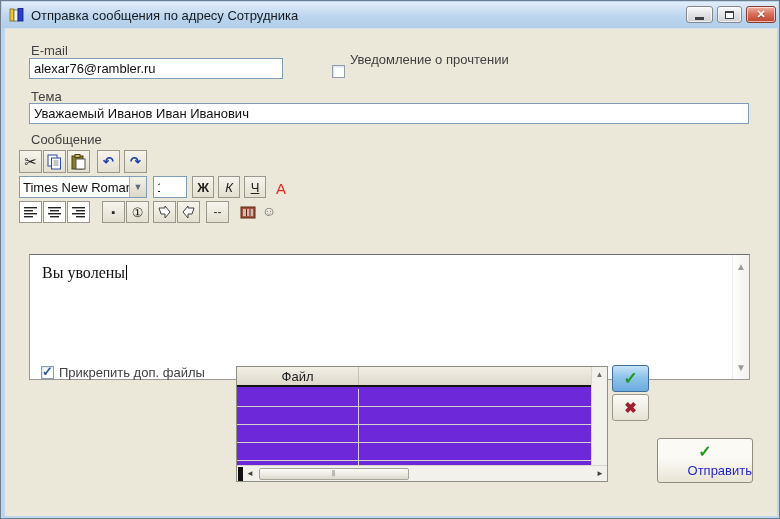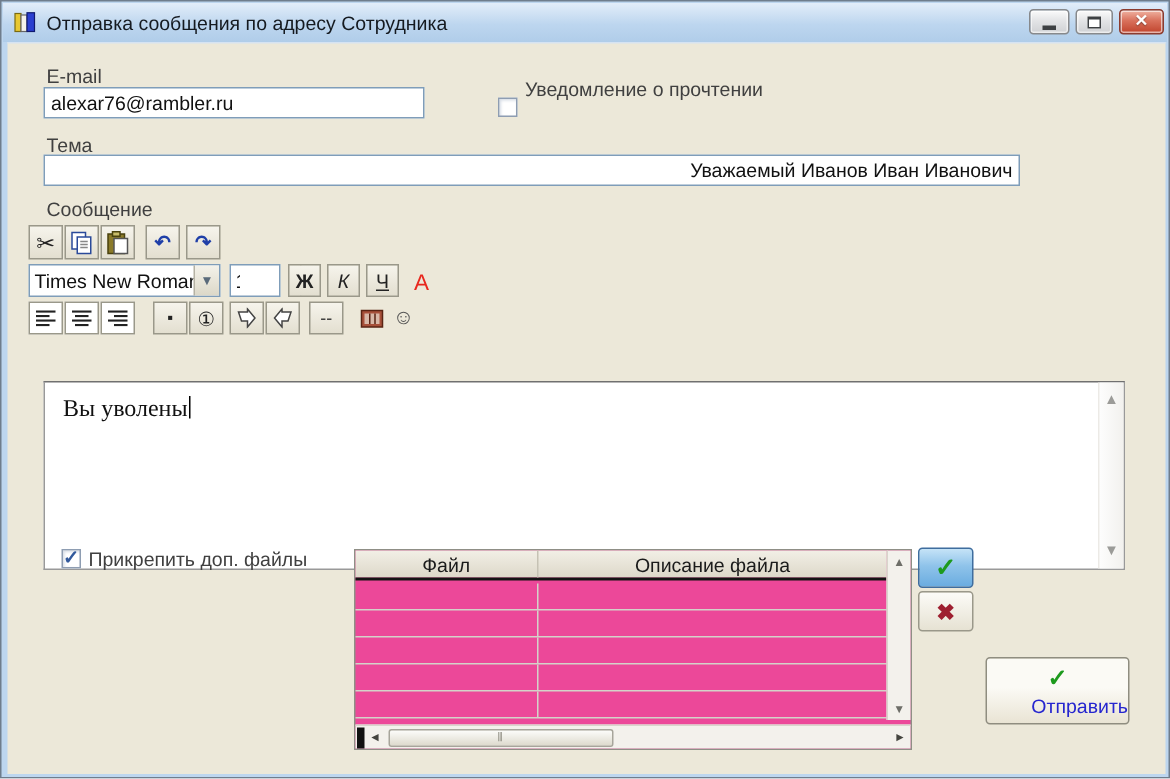--- a/index.html
+++ b/index.html
@@ -88,22 +88,22 @@
           vertical-align:-2px; margin-left:1px; }
   .vscroll-msg{
     position:absolute; right:0; top:0; width:17px; height:100%;
     background:linear-gradient(to right,#fdfdfd,#f2f1ee);
     border-left:1px solid #eceae6;
     display:flex; flex-direction:column; justify-content:space-between; align-items:center;
     padding:6px 0; color:#9b9b98; font-size:10px;
   }
 
   .table-wrap{
-    position:absolute; left:235px; top:365px; width:372px; height:134px;
-    background:#ec4899; border:1px solid #8f8f86;
+    position:absolute; left:235px; top:365px; width:372px; height:116px;
+    background:#6d28d9; border:1px solid #8f8f86;
   }
   .thead{
     position:absolute; left:0; top:0; width:354px; height:20px;
     background:linear-gradient(#f2efe6,#ddd8c9);
     border-bottom:2px solid #141414; display:flex;
   }
   .th{ display:flex; align-items:center; justify-content:center;
        font-size:13px; color:#1b1b1b; height:100%; }
   .th1{ width:122px; border-right:1px solid #c6c2b4; }
   .th2{ flex:1; }
@@ -189,21 +189,21 @@
 
   <div class="content"></div>
 
   <div class="lbl" style="left:30px; top:42px;">E-mail</div>
   <input class="tbox" style="left: 28px; top: 57px; width: 254px; height: 21px;" value="alexar76@rambler.ru">
 
   <div class="cb" style="left:331px; top:64px;"></div>
   <div class="lbl" style="left:349px; top:51px;">Уведомление о прочтении</div>
 
   <div class="lbl" style="left:30px; top:88px;">Тема</div>
-  <input class="tbox" style="left: 28px; top: 102px; width: 651px; height: 21px; text-align: right;" value="Уважаемый Иванов Иван Иванович">
+  <input class="tbox" style="left: 28px; top: 102px; width: 720px; height: 21px;" value="Уважаемый Иванов Иван Иванович">
 
   <div class="lbl" style="left:30px; top:131px;">Сообщение</div>
 
   <div class="tbtn" style="left:18px; top:149px;">
       <span style="font-size:15px;">✂</span>
     </div>
   <div class="tbtn" style="left:42px; top:149px;">
     <svg width="15" height="16" viewBox="0 0 15 16">
       <rect x="1" y="1" width="9" height="11" fill="#fff" stroke="#2a4a9a"></rect>
       <rect x="4.5" y="4" width="9" height="11" fill="#fff" stroke="#2a4a9a"></rect>
@@ -311,21 +311,20 @@
   </div>
 
   <div class="cb" style="left:40px; top:365px;">
       <span class="mark">✓</span>
     </div>
   <div class="lbl" style="left:58px; top:364px;">Прикрепить доп. файлы</div>
 
   <div class="table-wrap">
     <div class="thead">
       <div class="th th1">Файл</div>
-      <div class="th th2">Описание файла</div>
     </div>
     <div class="tbody">
       <div class="trow">
           <div class="colline"></div>
         </div>
       <div class="trow">
           <div class="colline"></div>
         </div>
       <div class="trow">
           <div class="colline"></div>

